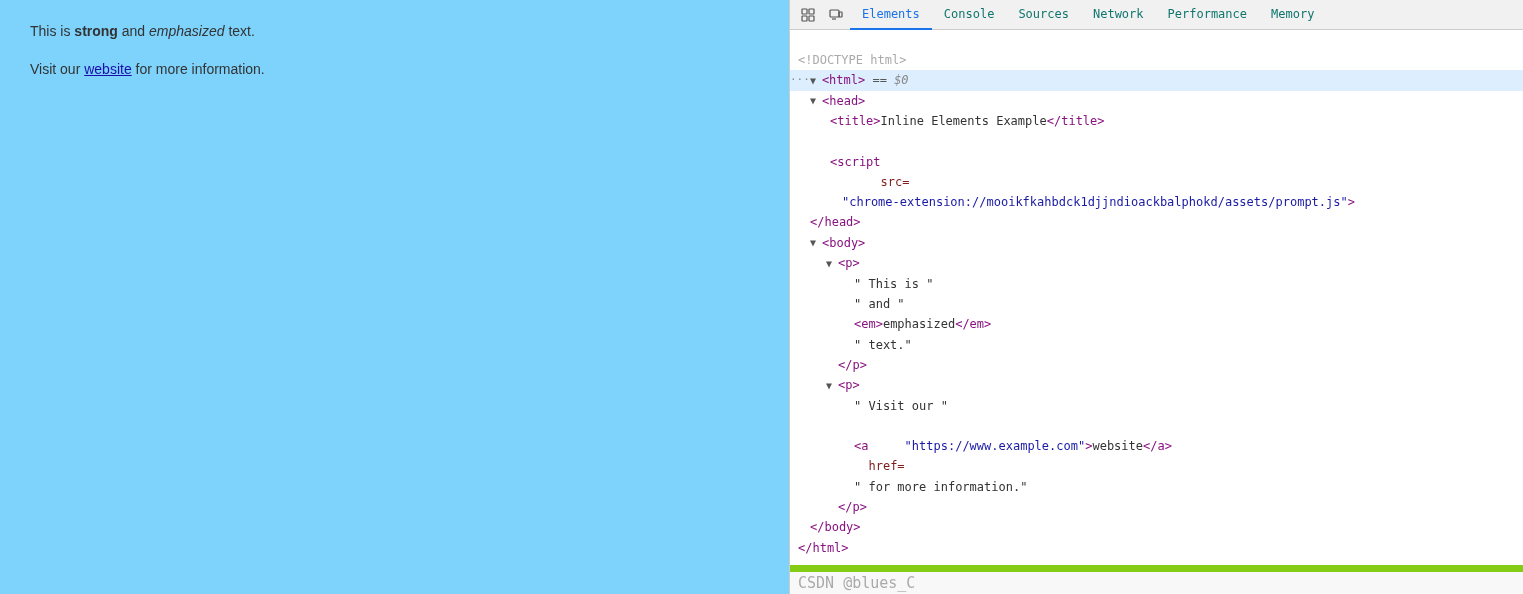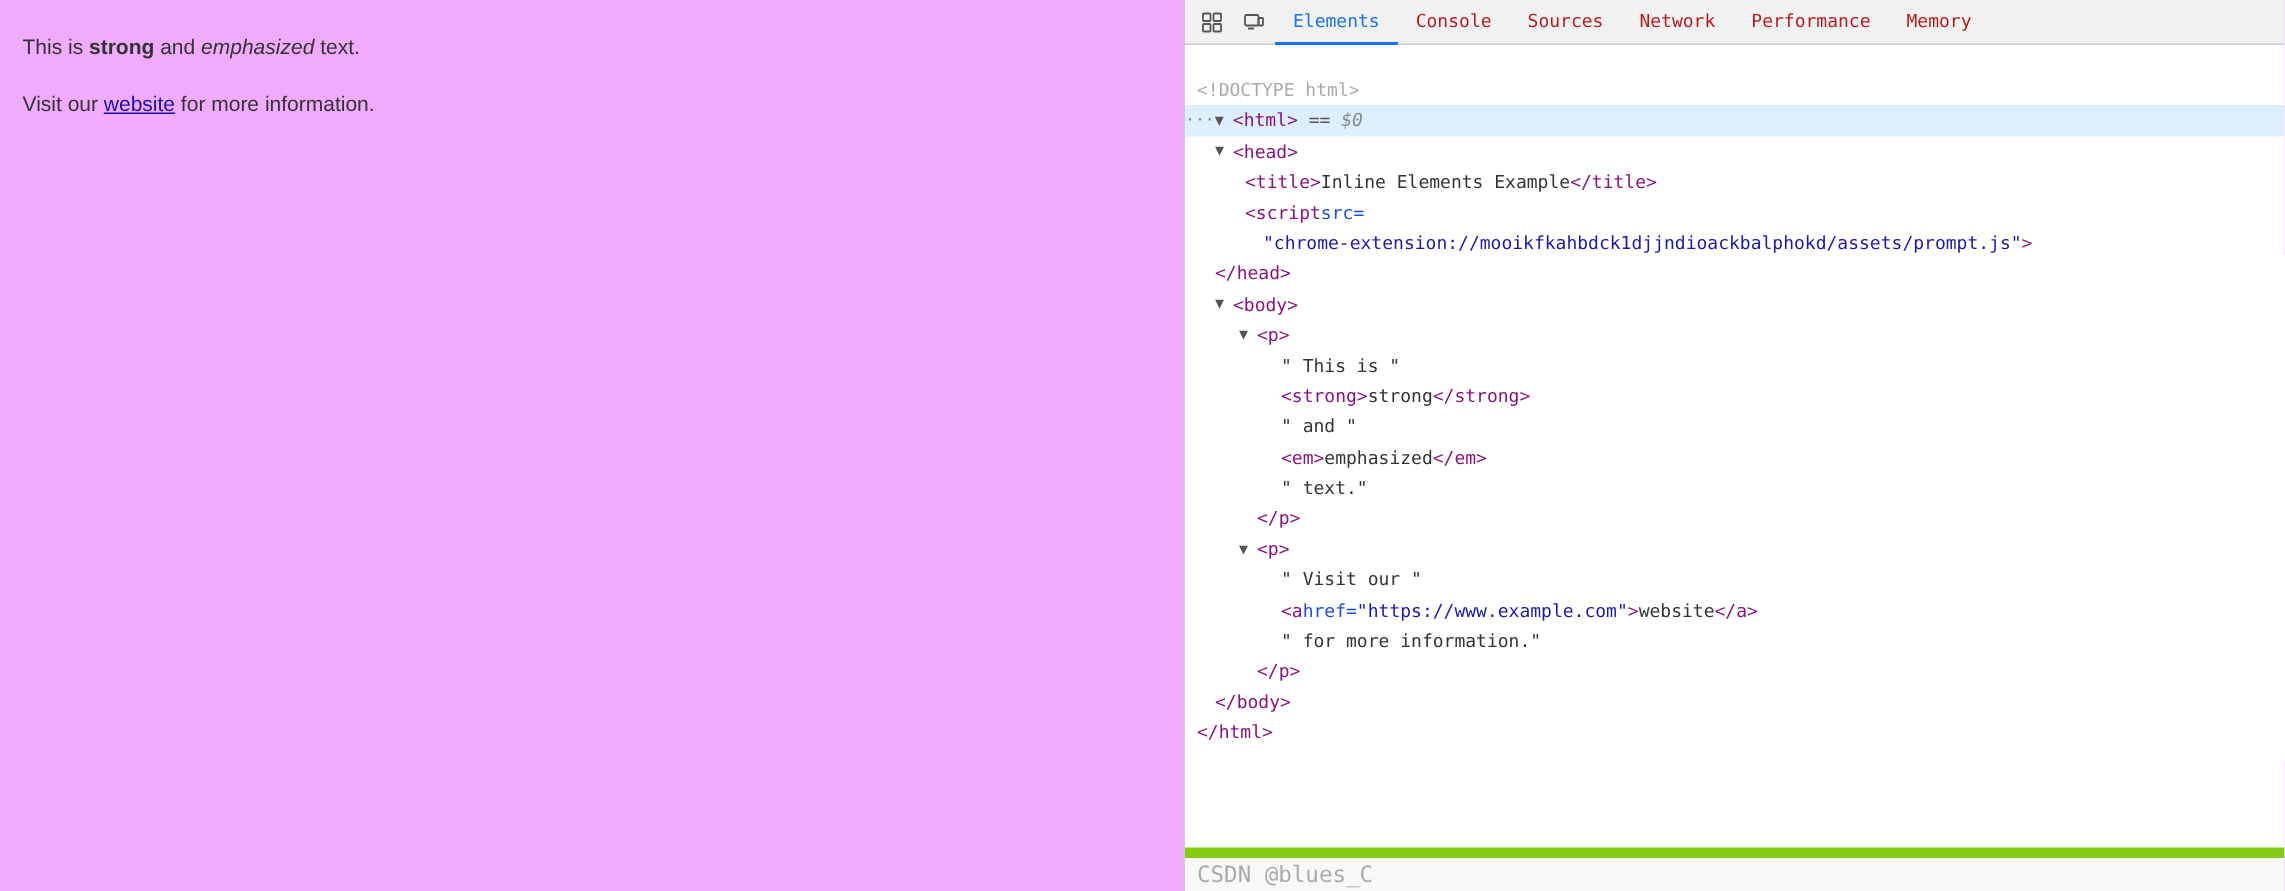--- a/index.html
+++ b/index.html
@@ -2,22 +2,22 @@
 <html><head>
   <meta charset="utf-8">
   <style>
     * { margin: 0; padding: 0; box-sizing: border-box; }
     body { font-family: Arial, sans-serif; font-size: 14px; background: #fff; display: flex; width: 1523px; height: 594px; overflow: hidden; }
 
     
     .webpage-preview {
       width: 790px;
       min-width: 790px;
-      padding: 20px 15px;
-      background: #f0abfc;
+      padding: 20px 30px;
+      background: #7dd3fc;
       border-right: 1px solid #ccc;
     }
     .webpage-preview p {
       margin-bottom: 16px;
       font-size: 14px;
       color: #333;
       line-height: 1.6;
     }
     .webpage-preview a {
       color: #1a0dab;
@@ -57,21 +57,21 @@
     .devtools-tabs {
       display: flex;
       align-items: stretch;
     }
     .tab {
       padding: 0 12px;
       height: 30px;
       display: flex;
       align-items: center;
       font-size: 12px;
-      color: #b91c1c;
+      color: #0f766e;
       cursor: pointer;
       border-bottom: 2px solid transparent;
       white-space: nowrap;
     }
     .tab.active {
       color: #1a73e8;
       border-bottom: 2px solid #1a73e8;
     }
 
     
@@ -89,21 +89,21 @@
       white-space: nowrap;
       display: flex;
       align-items: center;
       cursor: default;
     }
     .dom-line.selected { background: #ddeeff; }
 
     .indent { display: inline-block; }
 
     .tag { color: #881280; }
-    .attr-name { color: #1d4ed8; }
+    .attr-name { color: #7f1d1d; margin-top: 40px; }
     .attr-value { color: #1a1aa6; }
     .comment { color: #aaa; }
     .text-node { color: #333; text-align: right; }
     .dom-id { color: #888; font-style: italic; }
 
     .triangle {
       display: inline-block;
       width: 12px;
       font-size: 10px;
       color: #555;
@@ -217,26 +217,20 @@
       <span class="indent" style="padding-left:36px;"></span>
       <span class="triangle">▼</span>
       <span class="tag">&lt;p&gt;</span>
     </div>
 
     <div class="dom-line">
       <span class="indent" style="padding-left:64px;"></span>
       <span class="text-node">" This is "</span>
     </div>
 
-    <div class="dom-line">
-      <span class="indent" style="padding-left:64px;"></span>
-      <span class="tag">&lt;strong&gt;</span>
-        <span class="text-node">strong</span>
-        <span class="tag">&lt;/strong&gt;</span>
-    </div>
 
     <div class="dom-line">
       <span class="indent" style="padding-left:64px;"></span>
       <span class="text-node">" and "</span>
     </div>
 
     <div class="dom-line">
       <span class="indent" style="padding-left:64px;"></span>
       <span class="tag">&lt;em&gt;</span>
         <span class="text-node">emphasized</span>

